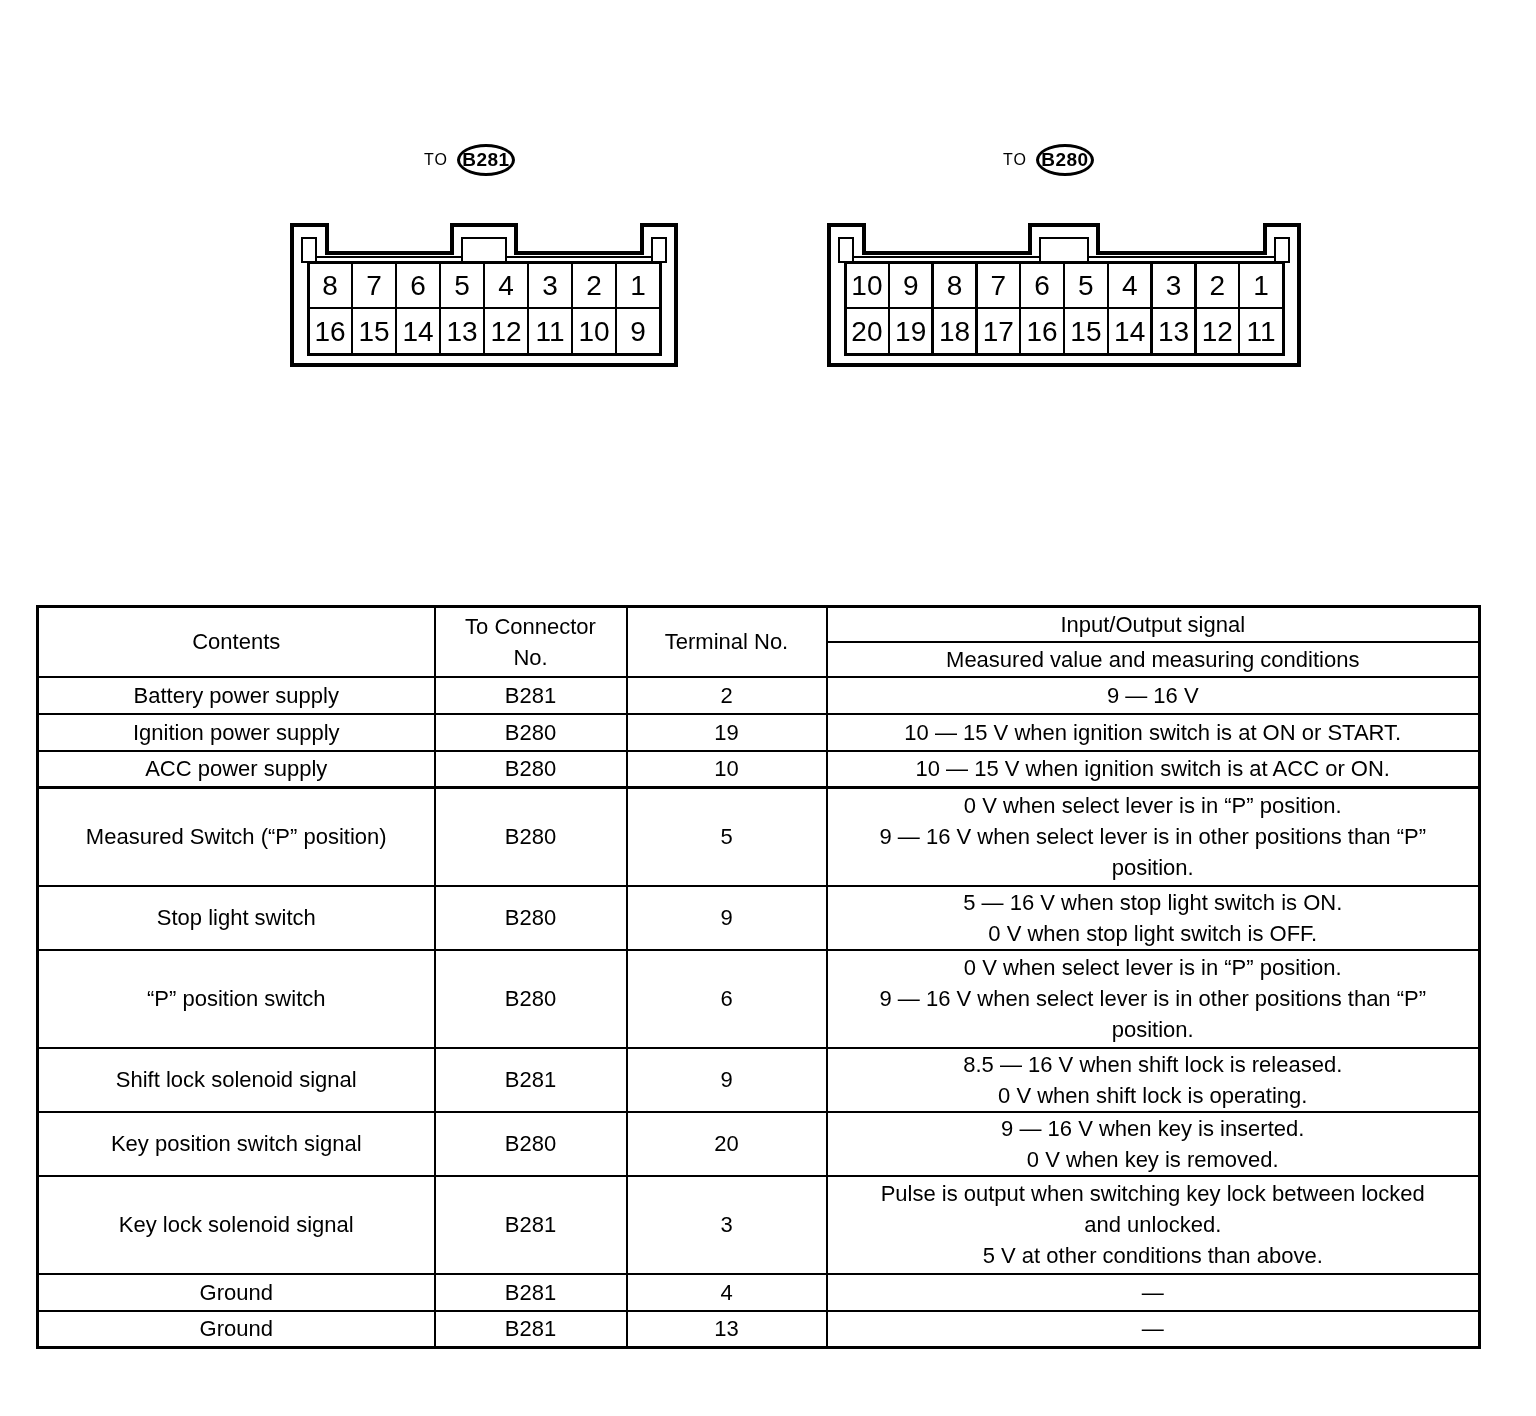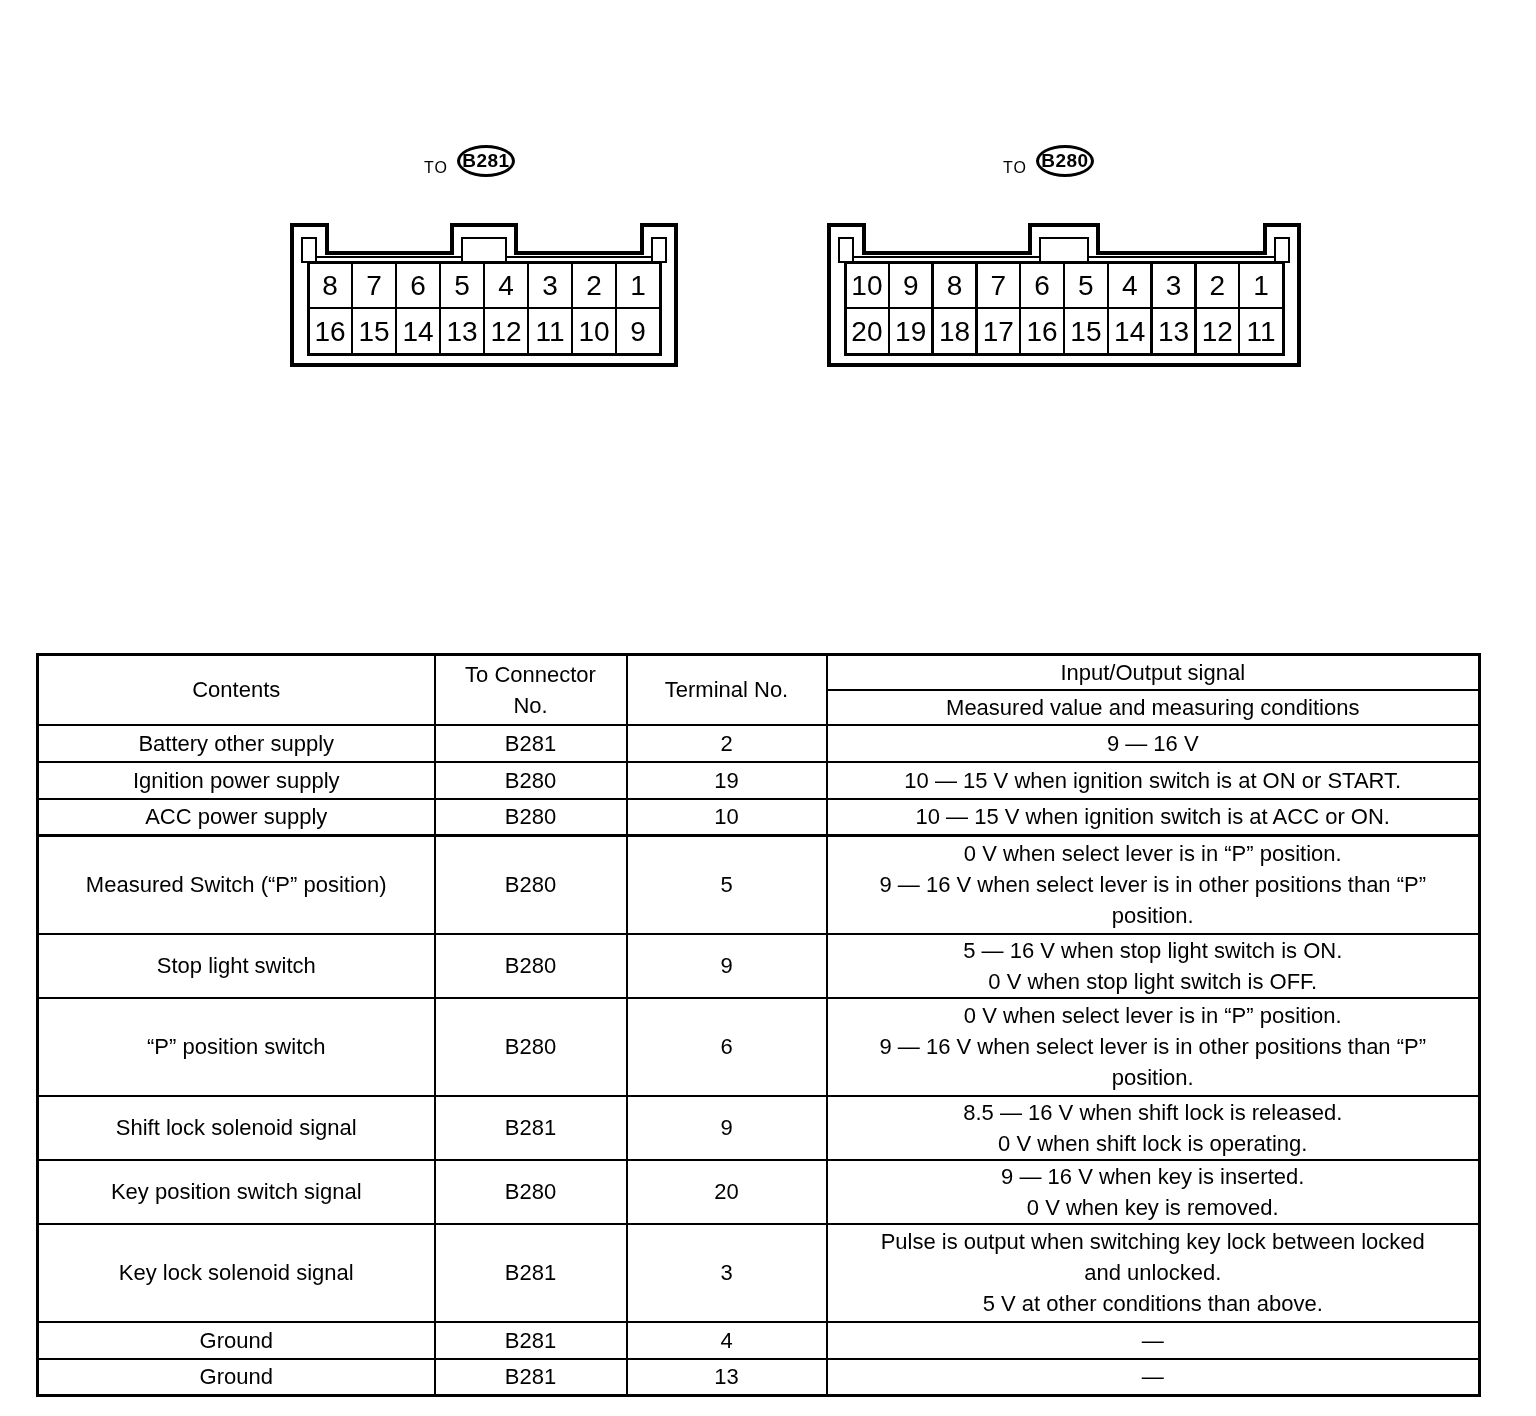--- a/index.html
+++ b/index.html
@@ -5,42 +5,42 @@
   html,body{margin:0;padding:0;}
   body{
     width:1536px;height:1416px;position:relative;background:#ffffff;
     font-family:"Liberation Sans", sans-serif;color:#000;
     -webkit-font-smoothing:antialiased;
   }
   .canvas{position:absolute;inset:0;}
 
   
   .conn-label{
-    position:absolute;height:34px;display:flex;align-items:flex-end;
+    position:absolute;height:34px;display:flex;align-items:center;
   }
   .to-text{
     font-size:16px;letter-spacing:1px;margin-right:9px;
   }
   .conn-badge{
     display:inline-flex;align-items:center;justify-content:center;
     width:52px;height:26px;border:3px solid #000;border-radius:50%;
     font-size:19px;font-weight:bold;letter-spacing:0.5px;
   }
 
   
   .conn-svg{position:absolute;}
   .conn-svg path, .conn-svg rect, .conn-svg line{stroke:#000;fill:none;}
   .conn-svg text{
     fill:#000;stroke:none;font-family:"Liberation Sans", sans-serif;
     font-size:28px;text-anchor:middle;
   }
 
   
   table.signal-table{
-    position:absolute;left:36px;top:653px;width:1442px;
+    position:absolute;left:36px;top:605px;width:1442px;
     border-collapse:collapse;table-layout:fixed;
     border:3px solid #000;
     font-size:22px;
   }
   .signal-table th,.signal-table td{
     border:2px solid #000;
     text-align:center;vertical-align:middle;
     font-weight:normal;line-height:31px;
     white-space:pre-line;
     padding:0 6px;overflow:hidden;
@@ -154,21 +154,21 @@
 No.</th>
         <th rowspan="2">Terminal No.</th>
         <th>Input/Output signal</th>
       </tr>
       <tr>
         <th>Measured value and measuring conditions</th>
       </tr>
     </thead>
     <tbody>
         <tr class="r1">
-          <td>Battery other supply</td>
+          <td>Battery power supply</td>
           <td>B281</td>
           <td>2</td>
           <td>9 — 16 V</td>
         </tr>
         <tr class="r1">
           <td>Ignition power supply</td>
           <td>B280</td>
           <td>19</td>
           <td>10 — 15 V when ignition switch is at ON or START.</td>
         </tr>

